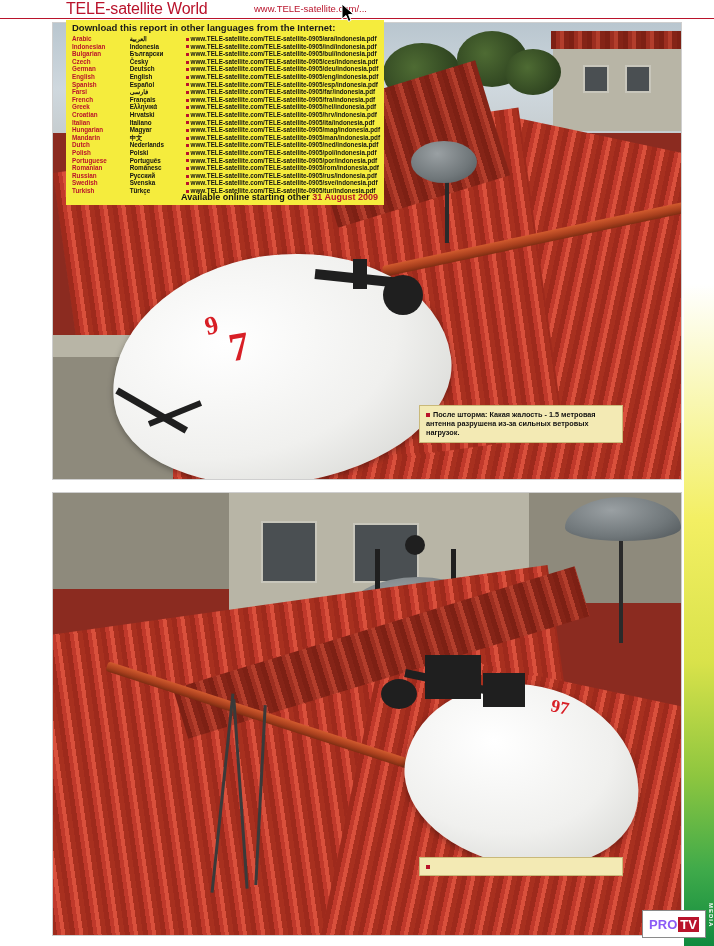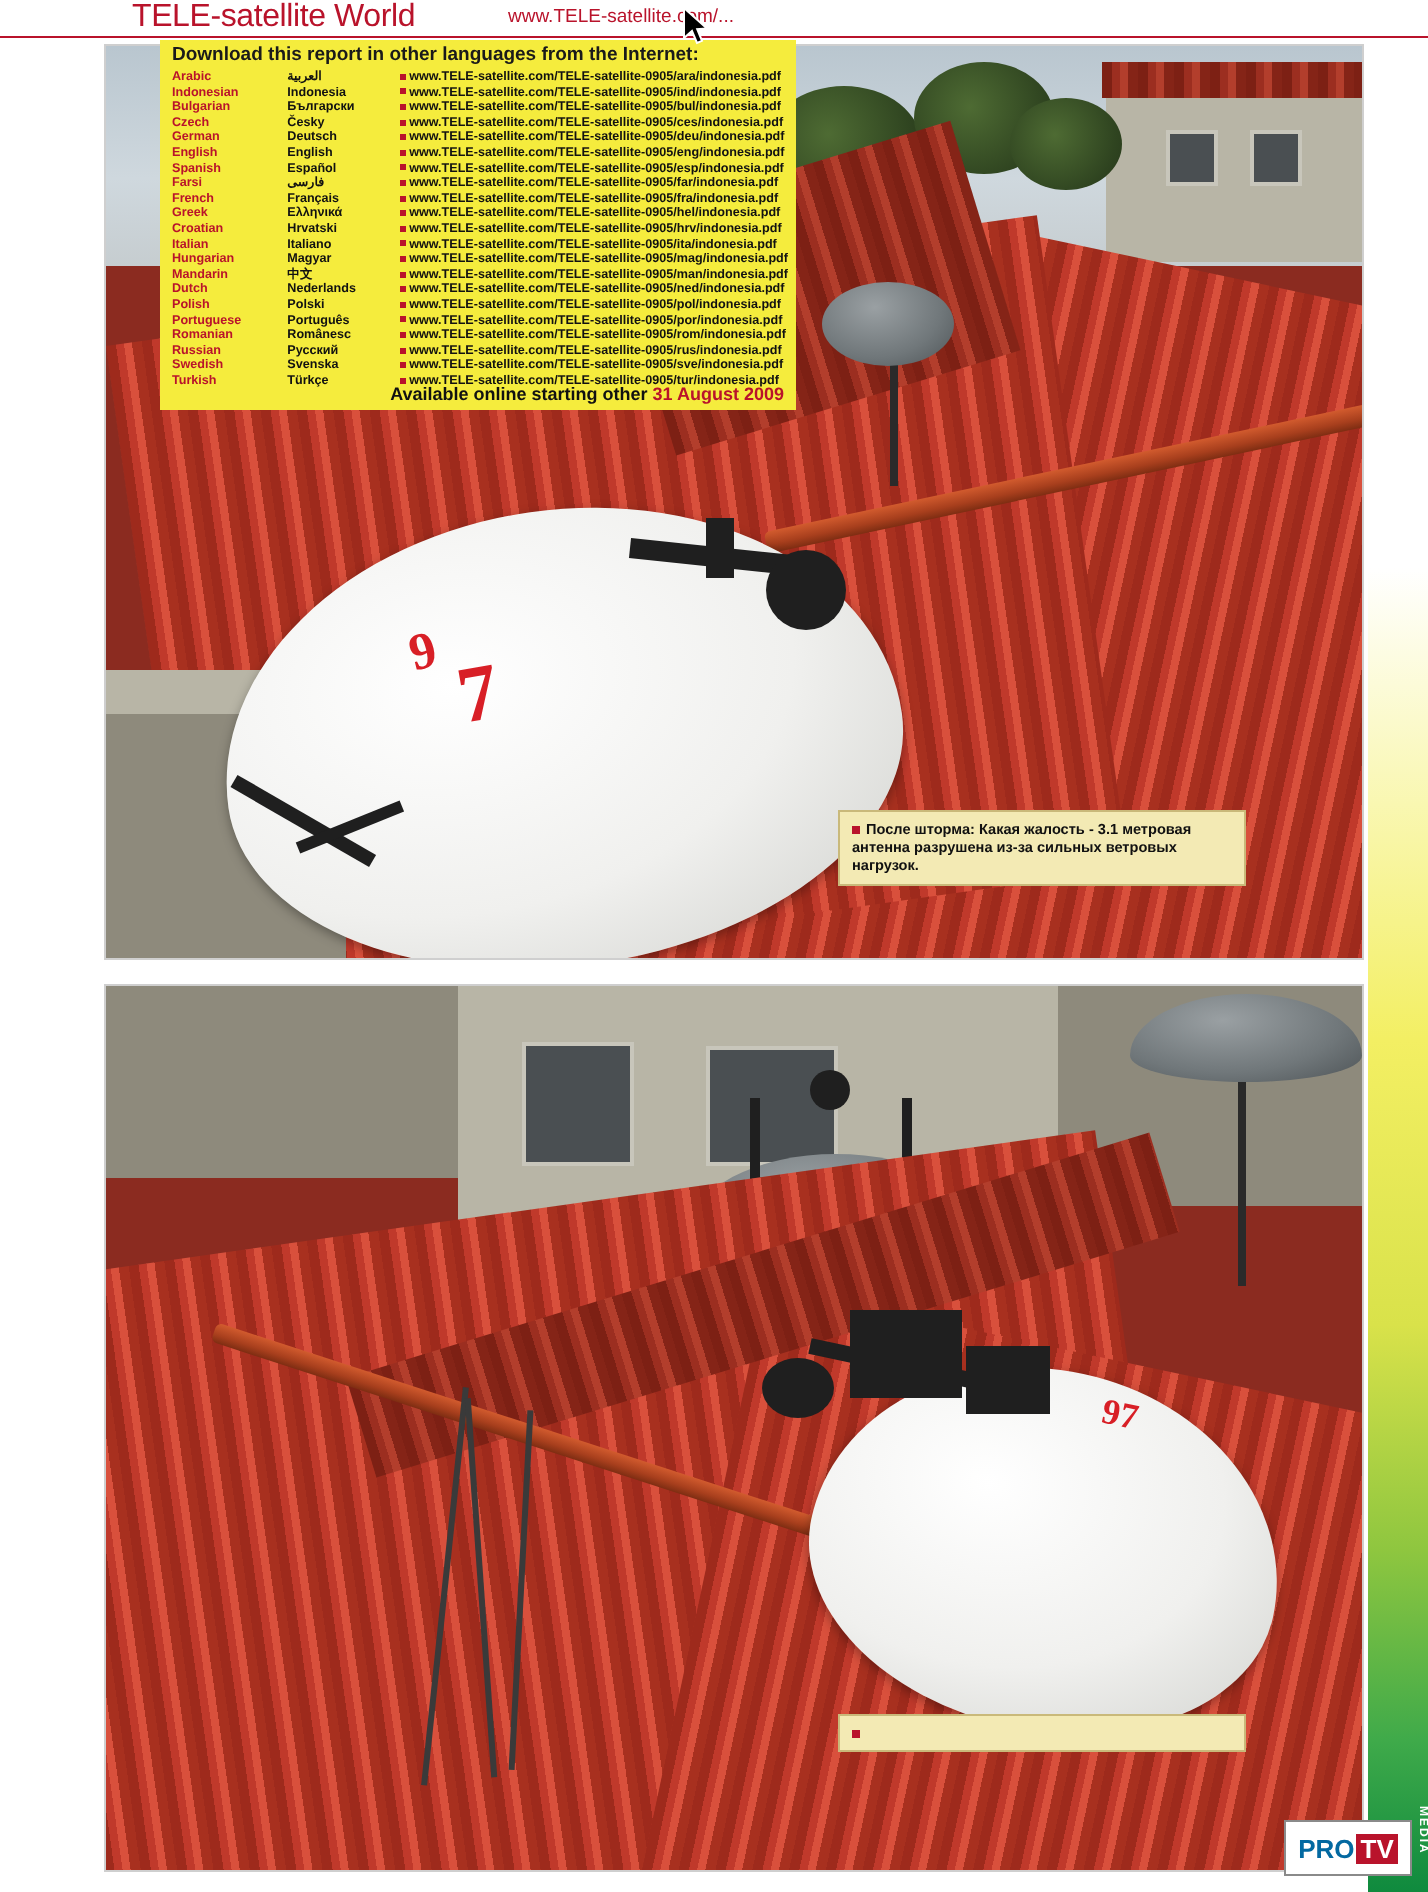--- a/index.html
+++ b/index.html
@@ -73,21 +73,21 @@
     left: 341px;
     top: 3px;
     width: 14px;
     height: 20px;
     pointer-events: none;
   }
 
   
   .langbox {
     position: absolute;
-    left: 80px;
+    left: 66px;
     top: 20px;
     width: 318px;
     height: 185px;
     background: #f5ec3d;
     border: 0;
   }
   .langbox .dl-title {
     position: absolute;
     left: 6px;
     top: 2px;
@@ -291,21 +291,21 @@
     height: 26px;
     background: #ffffff;
     border: 1px solid #8a8a8a;
     display: flex;
     align-items: center;
     justify-content: center;
   }
   .protv .pro {
     font-size: 13px;
     font-weight: bold;
-    color: #0369a1;
+    color: #8b5cf6;
     font-family: "Liberation Sans", sans-serif;
   }
   .protv .tv {
     font-size: 13px;
     font-weight: bold;
     color: #ffffff;
     background: #b9132b;
     padding: 0 2px;
     margin-left: 1px;
   }
@@ -361,21 +361,21 @@
       <div class="logo-red" style="left:176px;top:300px;font-size:40px;transform:rotate(-10deg);">7</div>
 
       <div class="arm" style="left:262px;top:246px;width:96px;height:10px;transform:rotate(6deg);"></div>
       <div class="arm" style="left:300px;top:236px;width:14px;height:30px;"></div>
       <div class="arm" style="left:330px;top:252px;width:40px;height:40px;border-radius:50%;"></div>
       <div class="arm" style="left:64px;top:364px;width:80px;height:7px;transform:rotate(30deg);"></div>
       <div class="arm" style="left:96px;top:398px;width:56px;height:6px;transform:rotate(-22deg);"></div>
     </div>
 
     <div class="caption" style="left:366px;top:382px;width:190px;">
-      <span class="sq"></span><span>После шторма: Какая жалость - 3.1 метровая антенна разрушена из-за сильных ветровых нагрузок.</span>
+      <span class="sq"></span><span>После шторма: Какая жалость - 1.5 метровая антенна разрушена из-за сильных ветровых нагрузок.</span>
     </div>
   </div>
 
   <div class="photo2">
     <div class="ph-inner">
       <div class="sky2"></div>
 
       <div class="wall" style="left:176px;top:0px;width:300px;height:122px;"></div>
       <div class="window" style="left:208px;top:28px;width:52px;height:58px;"></div>
       <div class="window" style="left:300px;top:30px;width:62px;height:56px;"></div>

